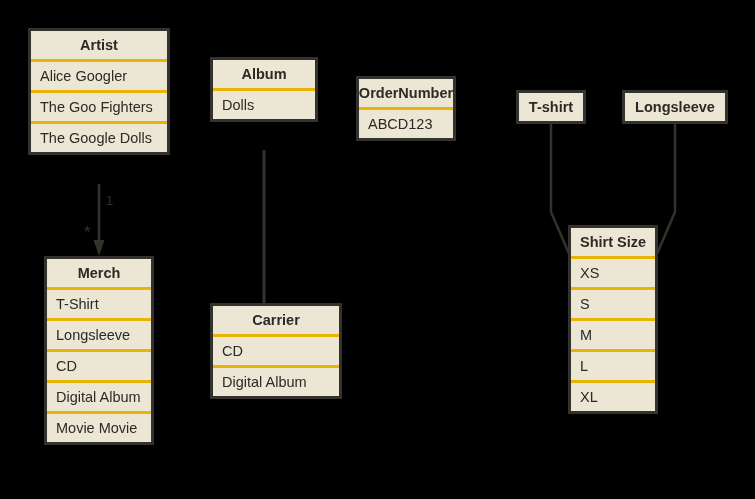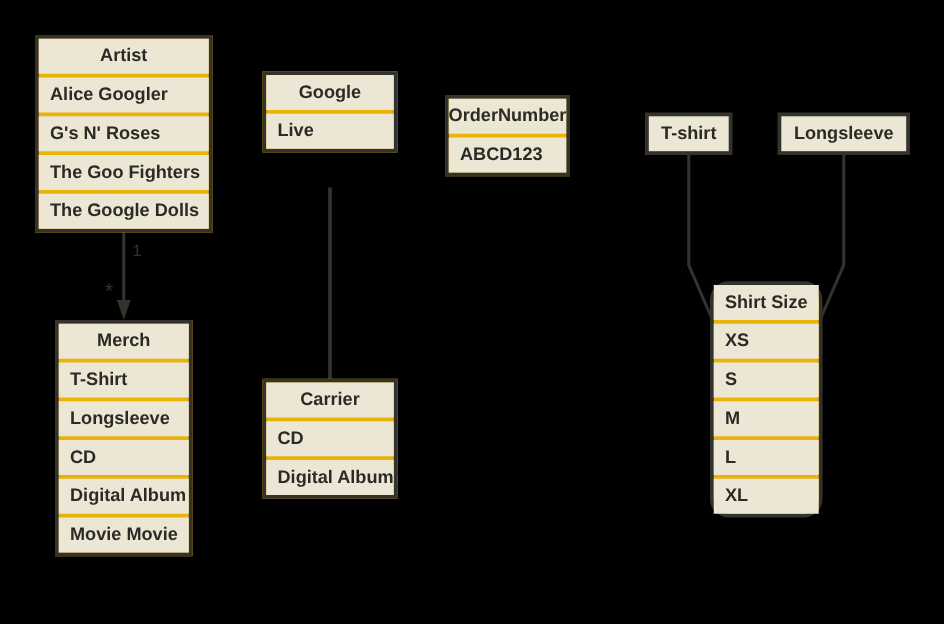--- a/index.html
+++ b/index.html
@@ -38,21 +38,20 @@
     font-size: 14.5px;
     line-height: 1;
     display: flex;
     align-items: center;
     height: 28px;
     padding: 0 9px;
     white-space: nowrap;
   }
   .cell + .cell {
     margin-top: 3px;
-    font-weight: bold;
   }
   .cell.header {
     font-weight: bold;
     justify-content: center;
     padding: 0 12px;
   }
   .edge-label {
     position: absolute;
     color: #33322c;
     font-size: 13px;
@@ -76,28 +75,27 @@
     <line x1="264" y1="150" x2="264" y2="306" stroke="#33322c" stroke-width="3"></line>
 
     <path d="M551,124 L551,212 L570,256" stroke="#33322c" stroke-width="2.5" fill="none"></path>
 
     <path d="M675,124 L675,212 L656,256" stroke="#33322c" stroke-width="2.5" fill="none"></path>
   </svg>
 
   <div class="entity" style="left:28px; top:28px; width:142px;">
     <div class="cell header">Artist</div>
     <div class="cell">Alice Googler</div>
-    <div class="cell">G's N' Roses</div>
     <div class="cell">The Goo Fighters</div>
     <div class="cell">The Google Dolls</div>
   </div>
 
   <div class="entity" style="left:210px; top:57px; width:108px;">
-    <div class="cell header">Google</div>
-    <div class="cell">Live</div>
+    <div class="cell header">Album</div>
+    <div class="cell">Dolls</div>
   </div>
 
   <div class="entity" style="left:356px; top:76px; width:100px;">
     <div class="cell header">OrderNumber</div>
     <div class="cell">ABCD123</div>
   </div>
 
   <div class="entity" style="left:516px; top:90px; width:70px;">
     <div class="cell header">T-shirt</div>
   </div>
@@ -108,27 +106,27 @@
 
   <div class="entity" style="left:44px; top:256px; width:110px;">
     <div class="cell header">Merch</div>
     <div class="cell">T-Shirt</div>
     <div class="cell">Longsleeve</div>
     <div class="cell">CD</div>
     <div class="cell">Digital Album</div>
     <div class="cell">Movie Movie</div>
   </div>
 
-  <div class="entity" style="left:210px; top:303px; width:108px;">
+  <div class="entity" style="left:210px; top:303px; width:132px;">
     <div class="cell header">Carrier</div>
     <div class="cell">CD</div>
     <div class="cell">Digital Album</div>
   </div>
 
-  <div class="entity" style="left:568px; top:225px; width:90px;border-radius:15px;">
+  <div class="entity" style="left:568px; top:225px; width:90px;">
     <div class="cell header">Shirt Size</div>
     <div class="cell">XS</div>
     <div class="cell">S</div>
     <div class="cell">M</div>
     <div class="cell">L</div>
     <div class="cell">XL</div>
   </div>
 
   <div class="edge-label" style="left:106px; top:194px;">1</div>
   <div class="edge-label star" style="left:84px; top:224px;">*</div>

